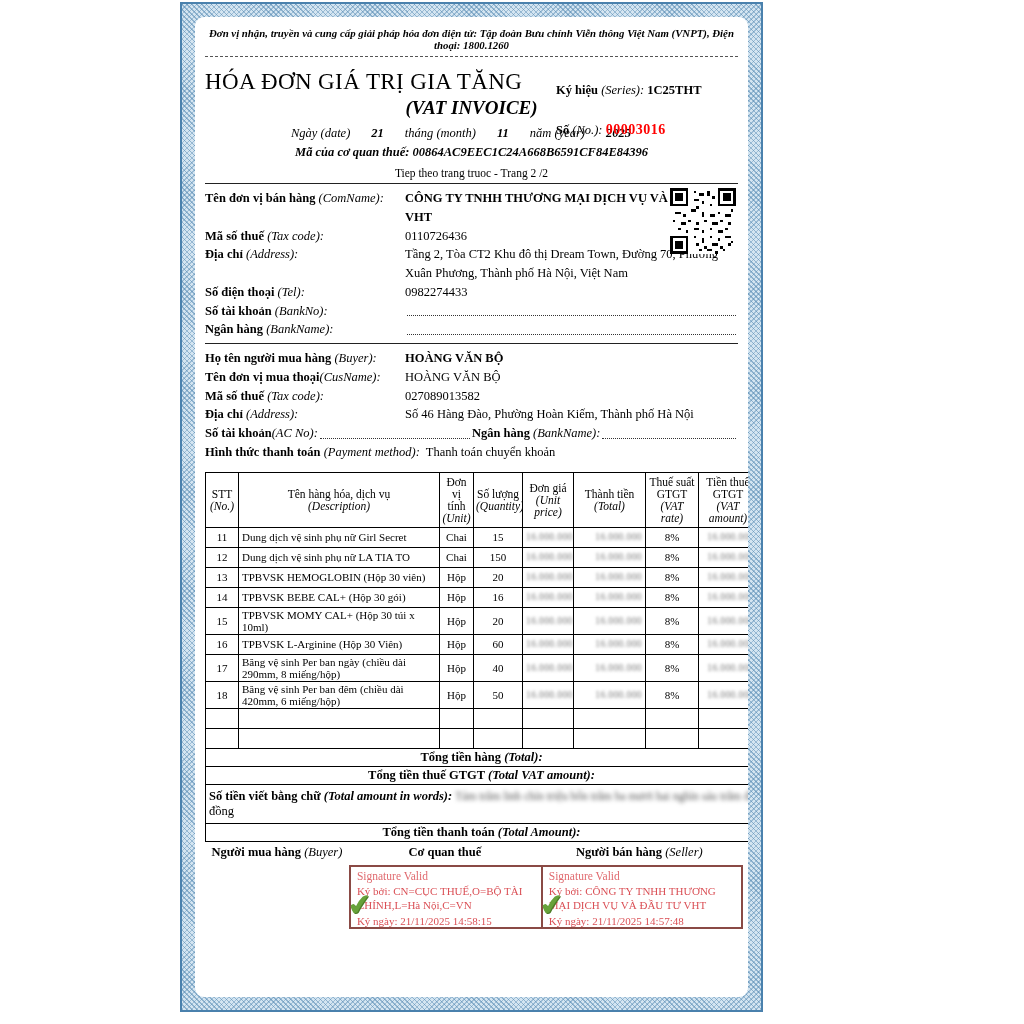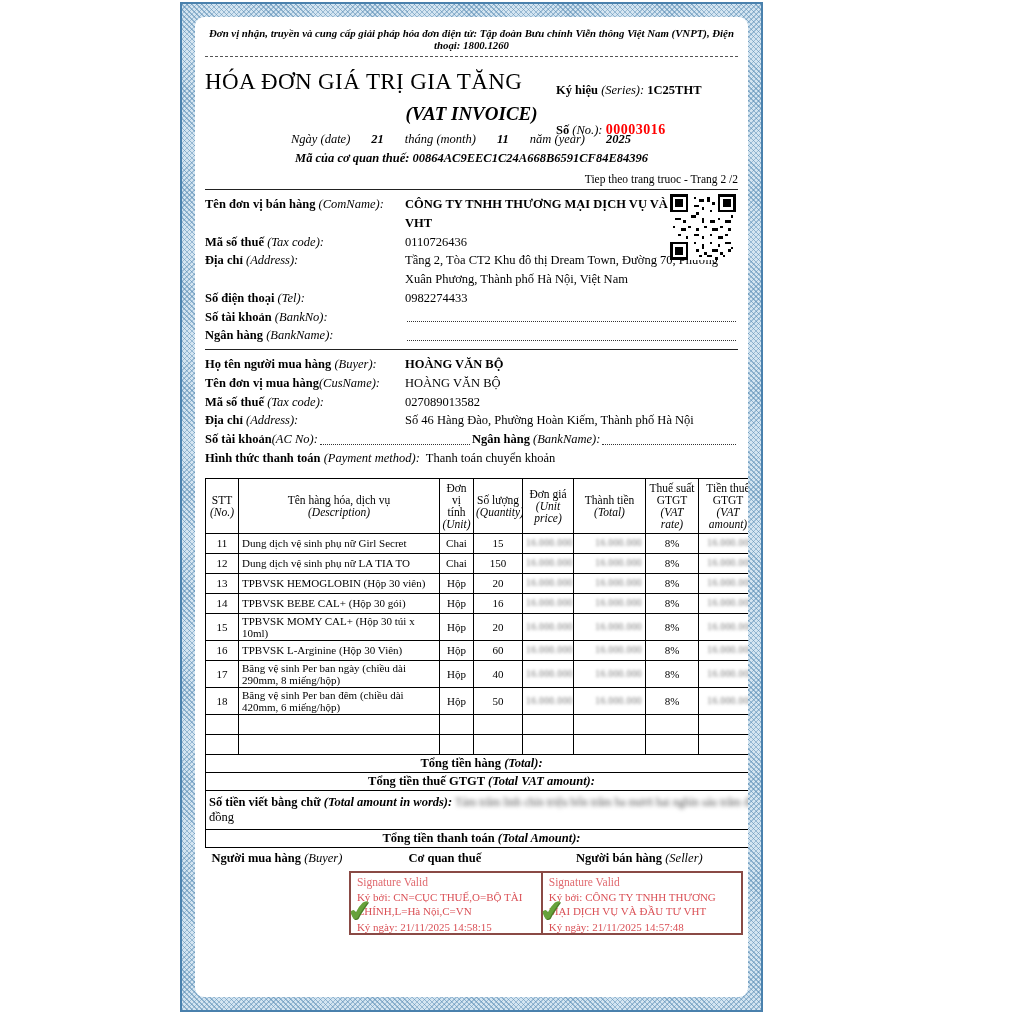--- a/index.html
+++ b/index.html
@@ -9,25 +9,25 @@
     background:
       repeating-linear-gradient(45deg, rgba(74,129,173,.50) 0 1px, rgba(255,255,255,0) 1px 3.5px),
       repeating-linear-gradient(-45deg, rgba(74,129,173,.40) 0 1px, rgba(255,255,255,0) 1px 3.5px),
       linear-gradient(#d4e5f1,#d4e5f1);}
   .sheet-inner{background:#fff;width:100%;height:100%;box-sizing:border-box;border-radius:9px;
     padding:6px 10px;position:relative;overflow:hidden;}
   .top-note{font-style:italic;font-weight:600;font-size:10.8px;text-align:center;
     padding:4px 0 5px;border-bottom:1px dashed #555;}
   .hdr{position:relative;padding:12px 0 4px;border-bottom:1.5px solid #222;}
   .title{text-align:left;font-size:23px;font-weight:normal;letter-spacing:.4px;}
-  .subtitle{text-align:center;font-size:19px;font-weight:bold;font-style:italic;margin-top:8px;}
+  .subtitle{text-align:center;font-size:19px;font-weight:bold;font-style:italic;margin-top:2px;}
   .dateline{text-align:center;font-style:italic;font-size:12.5px;margin-top:7px;}
   .dateline b{padding:0 21px;}
   .authcode{text-align:center;font-style:italic;font-weight:bold;font-size:12.5px;margin-top:4px;}
-  .pagenote{text-align:right;font-size:11.5px;margin-top:7px;}
+  .pagenote{text-align:center;font-size:11.5px;margin-top:7px;}
   .meta{position:absolute;right:2px;top:26px;width:180px;font-size:12.5px;}
   .meta .mrow{margin-bottom:24px;white-space:nowrap;}
   .meta b{font-weight:bold;}
   .meta i{font-weight:normal;}
   .red{color:#f00;font-weight:bold;font-size:14px;letter-spacing:.5px;}
   .sec{position:relative;padding:5px 0 4px;font-size:12.5px;}
   .sec.bordered{border-bottom:1.5px solid #222;}
   .frow{display:flex;line-height:1.5;align-items:flex-end;}
   .frow .lbl{width:200px;flex-shrink:0;font-weight:bold;align-self:flex-start;}
   .frow .lbl i{font-weight:normal;}
@@ -184,21 +184,21 @@
         </g>
       </svg>
     </div>
 
     <div class="sec">
       <div class="frow">
         <span class="lbl"><span>Họ tên người mua hàng</span><i> (Buyer):</i></span>
         <span class="val strong">HOÀNG VĂN BỘ</span>
       </div>
       <div class="frow">
-        <span class="lbl"><span>Tên đơn vị mua hàng</span><i>(CusName):</i></span>
+        <span class="lbl"><span>Tên đơn vị mua thoại</span><i>(CusName):</i></span>
         <span class="val">HOÀNG VĂN BỘ</span>
       </div>
       <div class="frow">
         <span class="lbl"><span>Mã số thuế</span><i> (Tax code):</i></span>
         <span class="val">027089013582</span>
       </div>
       <div class="frow">
         <span class="lbl"><span>Địa chỉ</span><i> (Address):</i></span>
         <span class="val">Số 46 Hàng Đào, Phường Hoàn Kiếm, Thành phố Hà Nội</span>
       </div>

